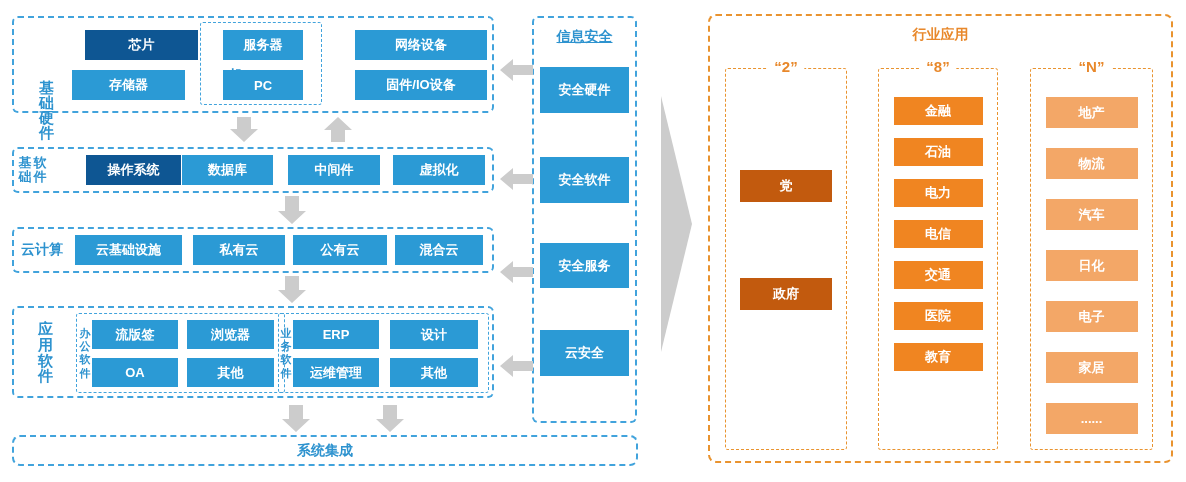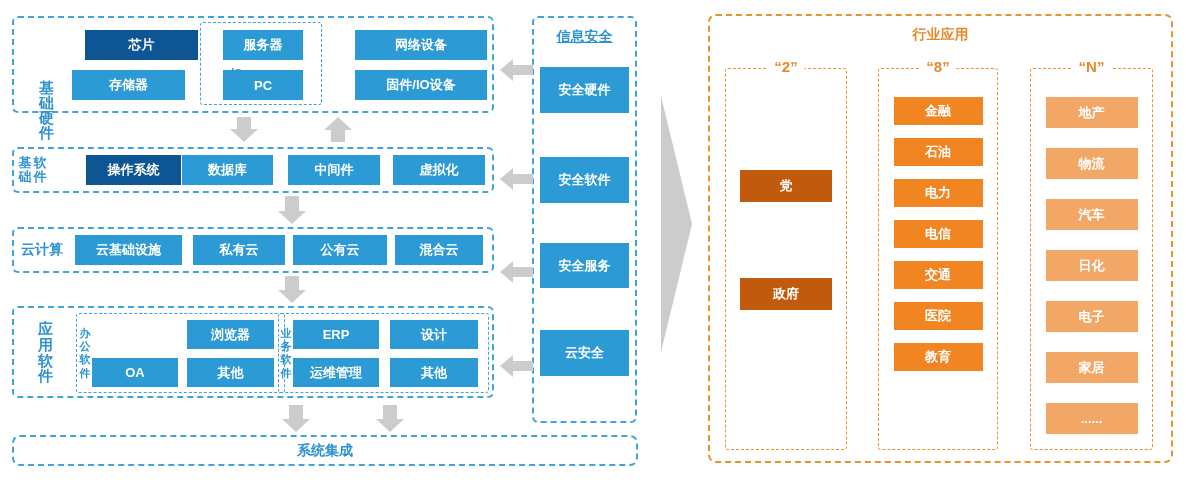--- a/index.html
+++ b/index.html
@@ -87,20 +87,21 @@
     <div class="btn" style="left:61px; top:6px; width:107px; height:30px;">云基础设施</div>
     <div class="btn" style="left:179px; top:6px; width:92px; height:30px;">私有云</div>
     <div class="btn" style="left:279px; top:6px; width:94px; height:30px;">公有云</div>
     <div class="btn" style="left:381px; top:6px; width:88px; height:30px;">混合云</div>
   </div>
 
   <div class="dbox" style="left:12px; top:306px; width:482px; height:92px;">
     <div class="vlabel" style="left:22px; top:50%; transform:translateY(-50%); width:17px; font-size:15px; line-height:1.05;text-align:right;">应用软件</div>
     <div class="dbox-thin" style="left:62px; top:5px; width:209px; height:80px;">
       <div class="vlabel" style="left:2px; top:50%; transform:translateY(-50%); width:12px; font-size:11px; line-height:1.2;">办公软件</div>
+      <div class="btn" style="left:15px; top:6px; width:86px; height:29px;">流版签</div>
       <div class="btn" style="left:110px; top:6px; width:87px; height:29px;">浏览器</div>
       <div class="btn" style="left:15px; top:44px; width:86px; height:29px;">OA</div>
       <div class="btn" style="left:110px; top:44px; width:87px; height:29px;">其他</div>
     </div>
     <div class="dbox-thin" style="left:264px; top:5px; width:211px; height:80px;">
       <div class="vlabel" style="left:1px; top:50%; transform:translateY(-50%); width:12px; font-size:11px; line-height:1.2;">业务软件</div>
       <div class="btn" style="left:14px; top:6px; width:86px; height:29px;">ERP</div>
       <div class="btn" style="left:111px; top:6px; width:88px; height:29px;">设计</div>
       <div class="btn" style="left:14px; top:44px; width:86px; height:29px;">运维管理</div>
       <div class="btn" style="left:111px; top:44px; width:88px; height:29px;">其他</div>

